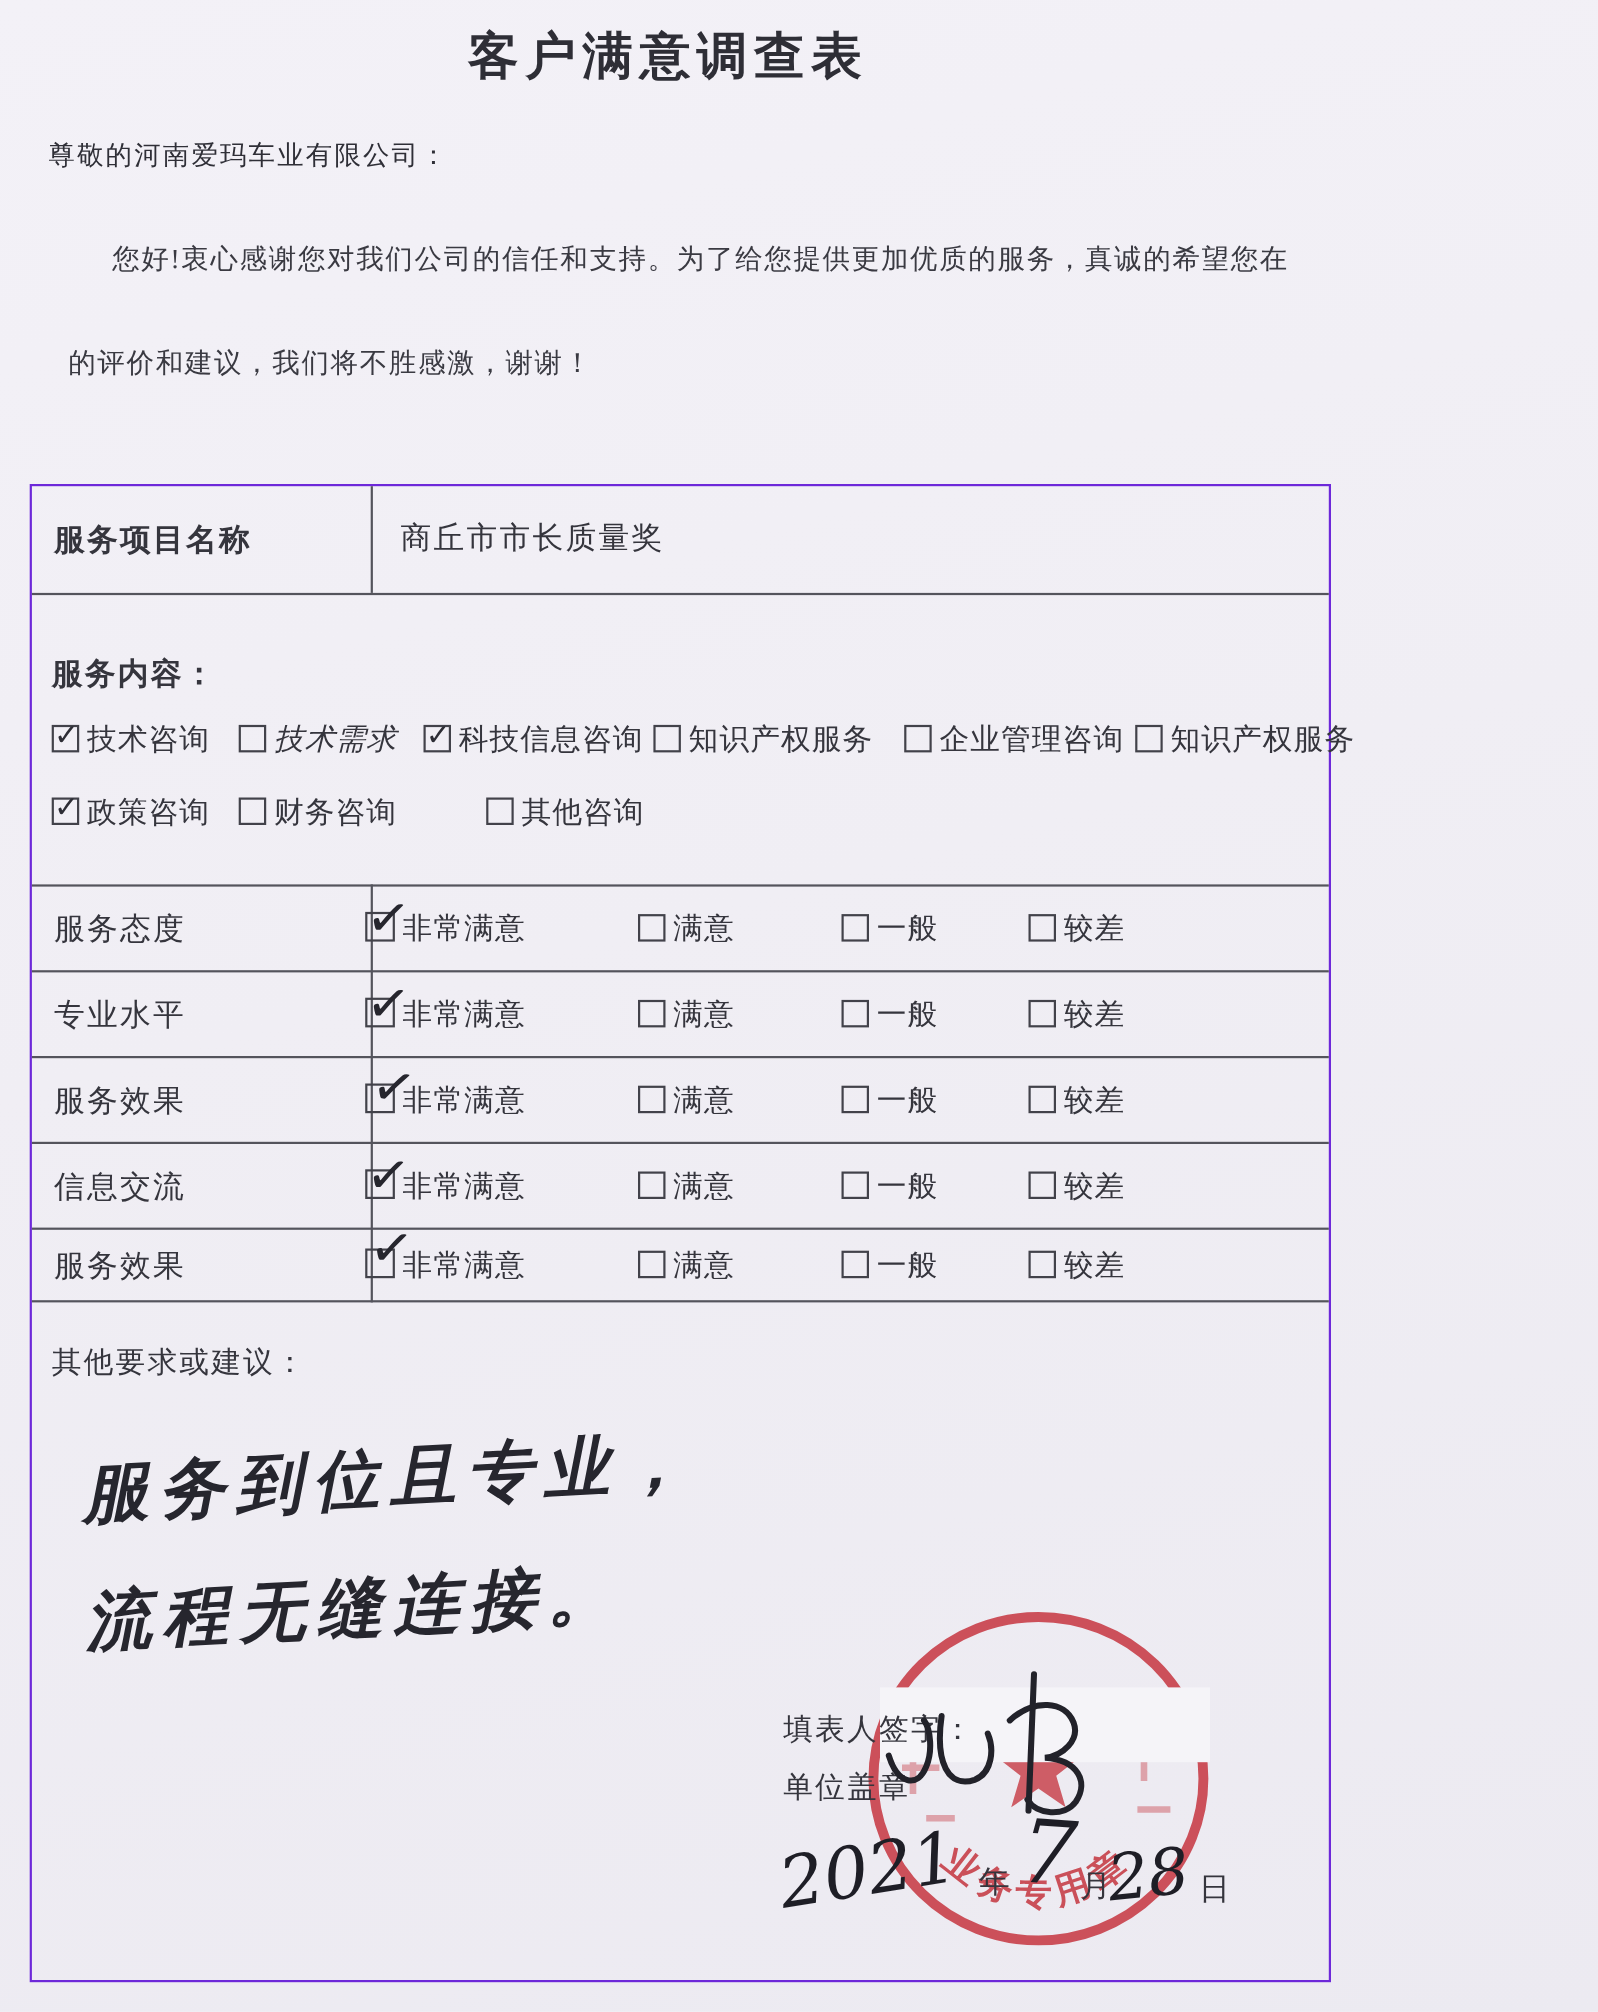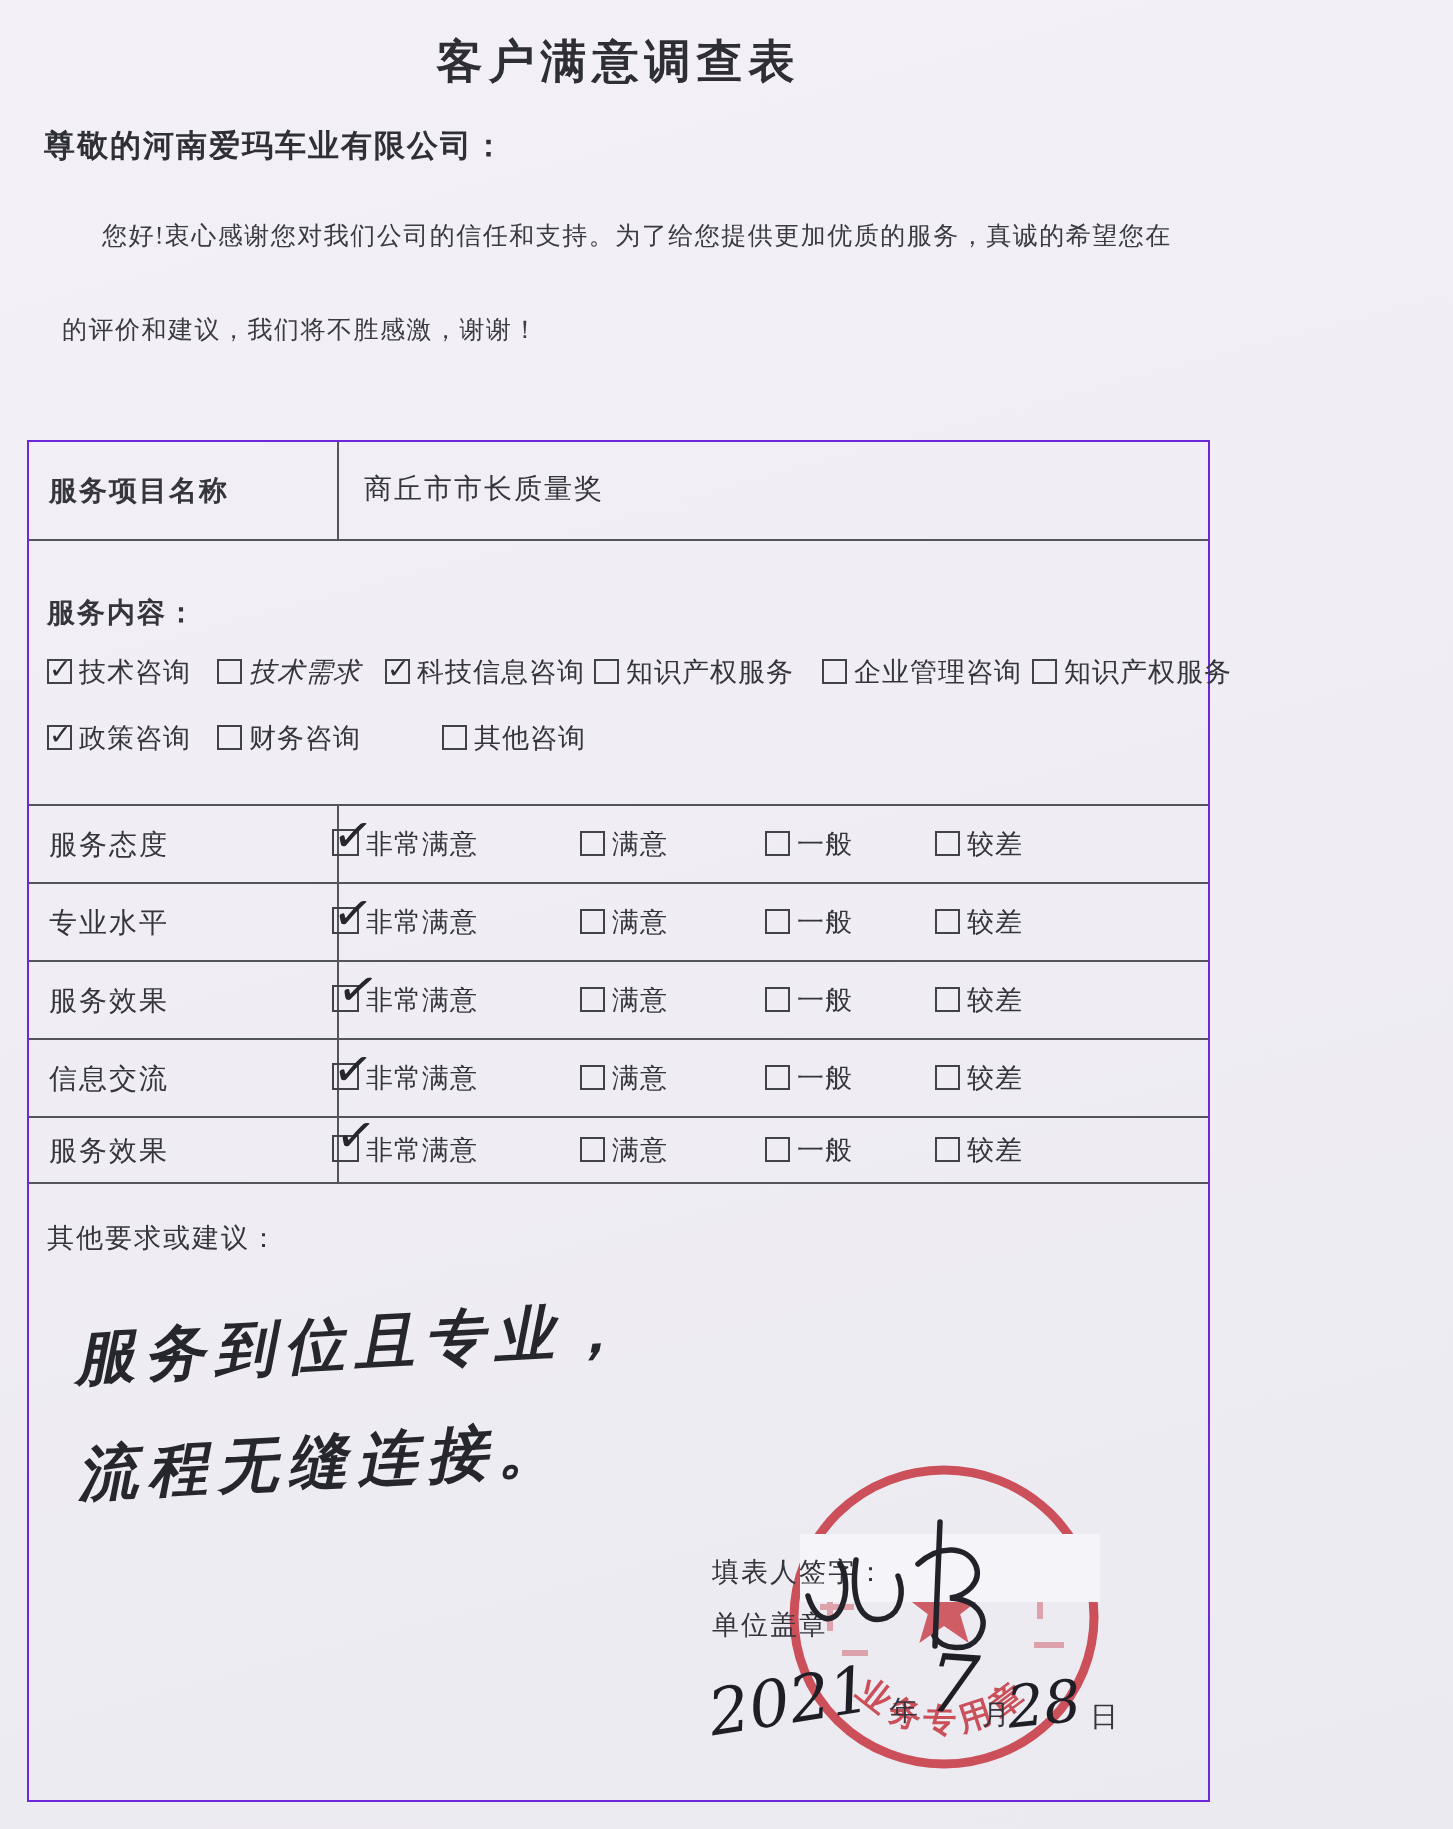--- a/index.html
+++ b/index.html
@@ -5,22 +5,22 @@
   html,body{margin:0;padding:0;}
   body{
     width:1453px;height:1829px;overflow:hidden;
     background:linear-gradient(165deg,#f3f1f7 0%,#f0eef4 45%,#eceaf1 100%);
     font-family:"Liberation Serif","DejaVu Serif",serif;
     color:#33333b;
   }
   .paper{position:absolute;left:0;top:0;width:1453px;height:1829px;}
   .abs{position:absolute;}
   .b{font-weight:bold;}
-  .title{left:28px;top:20px;width:1181px;text-align:center;font-size:46px;font-weight:bold;letter-spacing:6px;color:#2e2e36;margin-top:11px;}
-  .salutation{left:44px;top:125px;font-size:31px;font-weight:bold;letter-spacing:2px;color:#2f2f37;}
+  .title{left:17px;top:20px;width:1181px;text-align:center;font-size:46px;font-weight:bold;letter-spacing:6px;color:#2e2e36;}
+  .salutation{left:44px;top:125px;font-size:24px;font-weight:normal;letter-spacing:2px;color:#2f2f37;}
   .intro{font-size:25px;letter-spacing:1.5px;color:#3a3a42;white-space:nowrap;}
   .intro.l1{left:102px;top:219px;}
   .intro.l2{left:62px;top:266px;}
   .intro.l3{left:62px;top:313px;}
 
   .tbl{left:27px;top:440px;width:1179px;height:1358px;border:2px solid #6d28d9;}
   .hline{position:absolute;left:0;width:100%;height:2px;background:#54545c;}
   .vline{position:absolute;width:2px;background:#54545c;}
 
   .cell-text{position:absolute;font-size:28px;letter-spacing:2px;white-space:nowrap;color:#35353d;}

